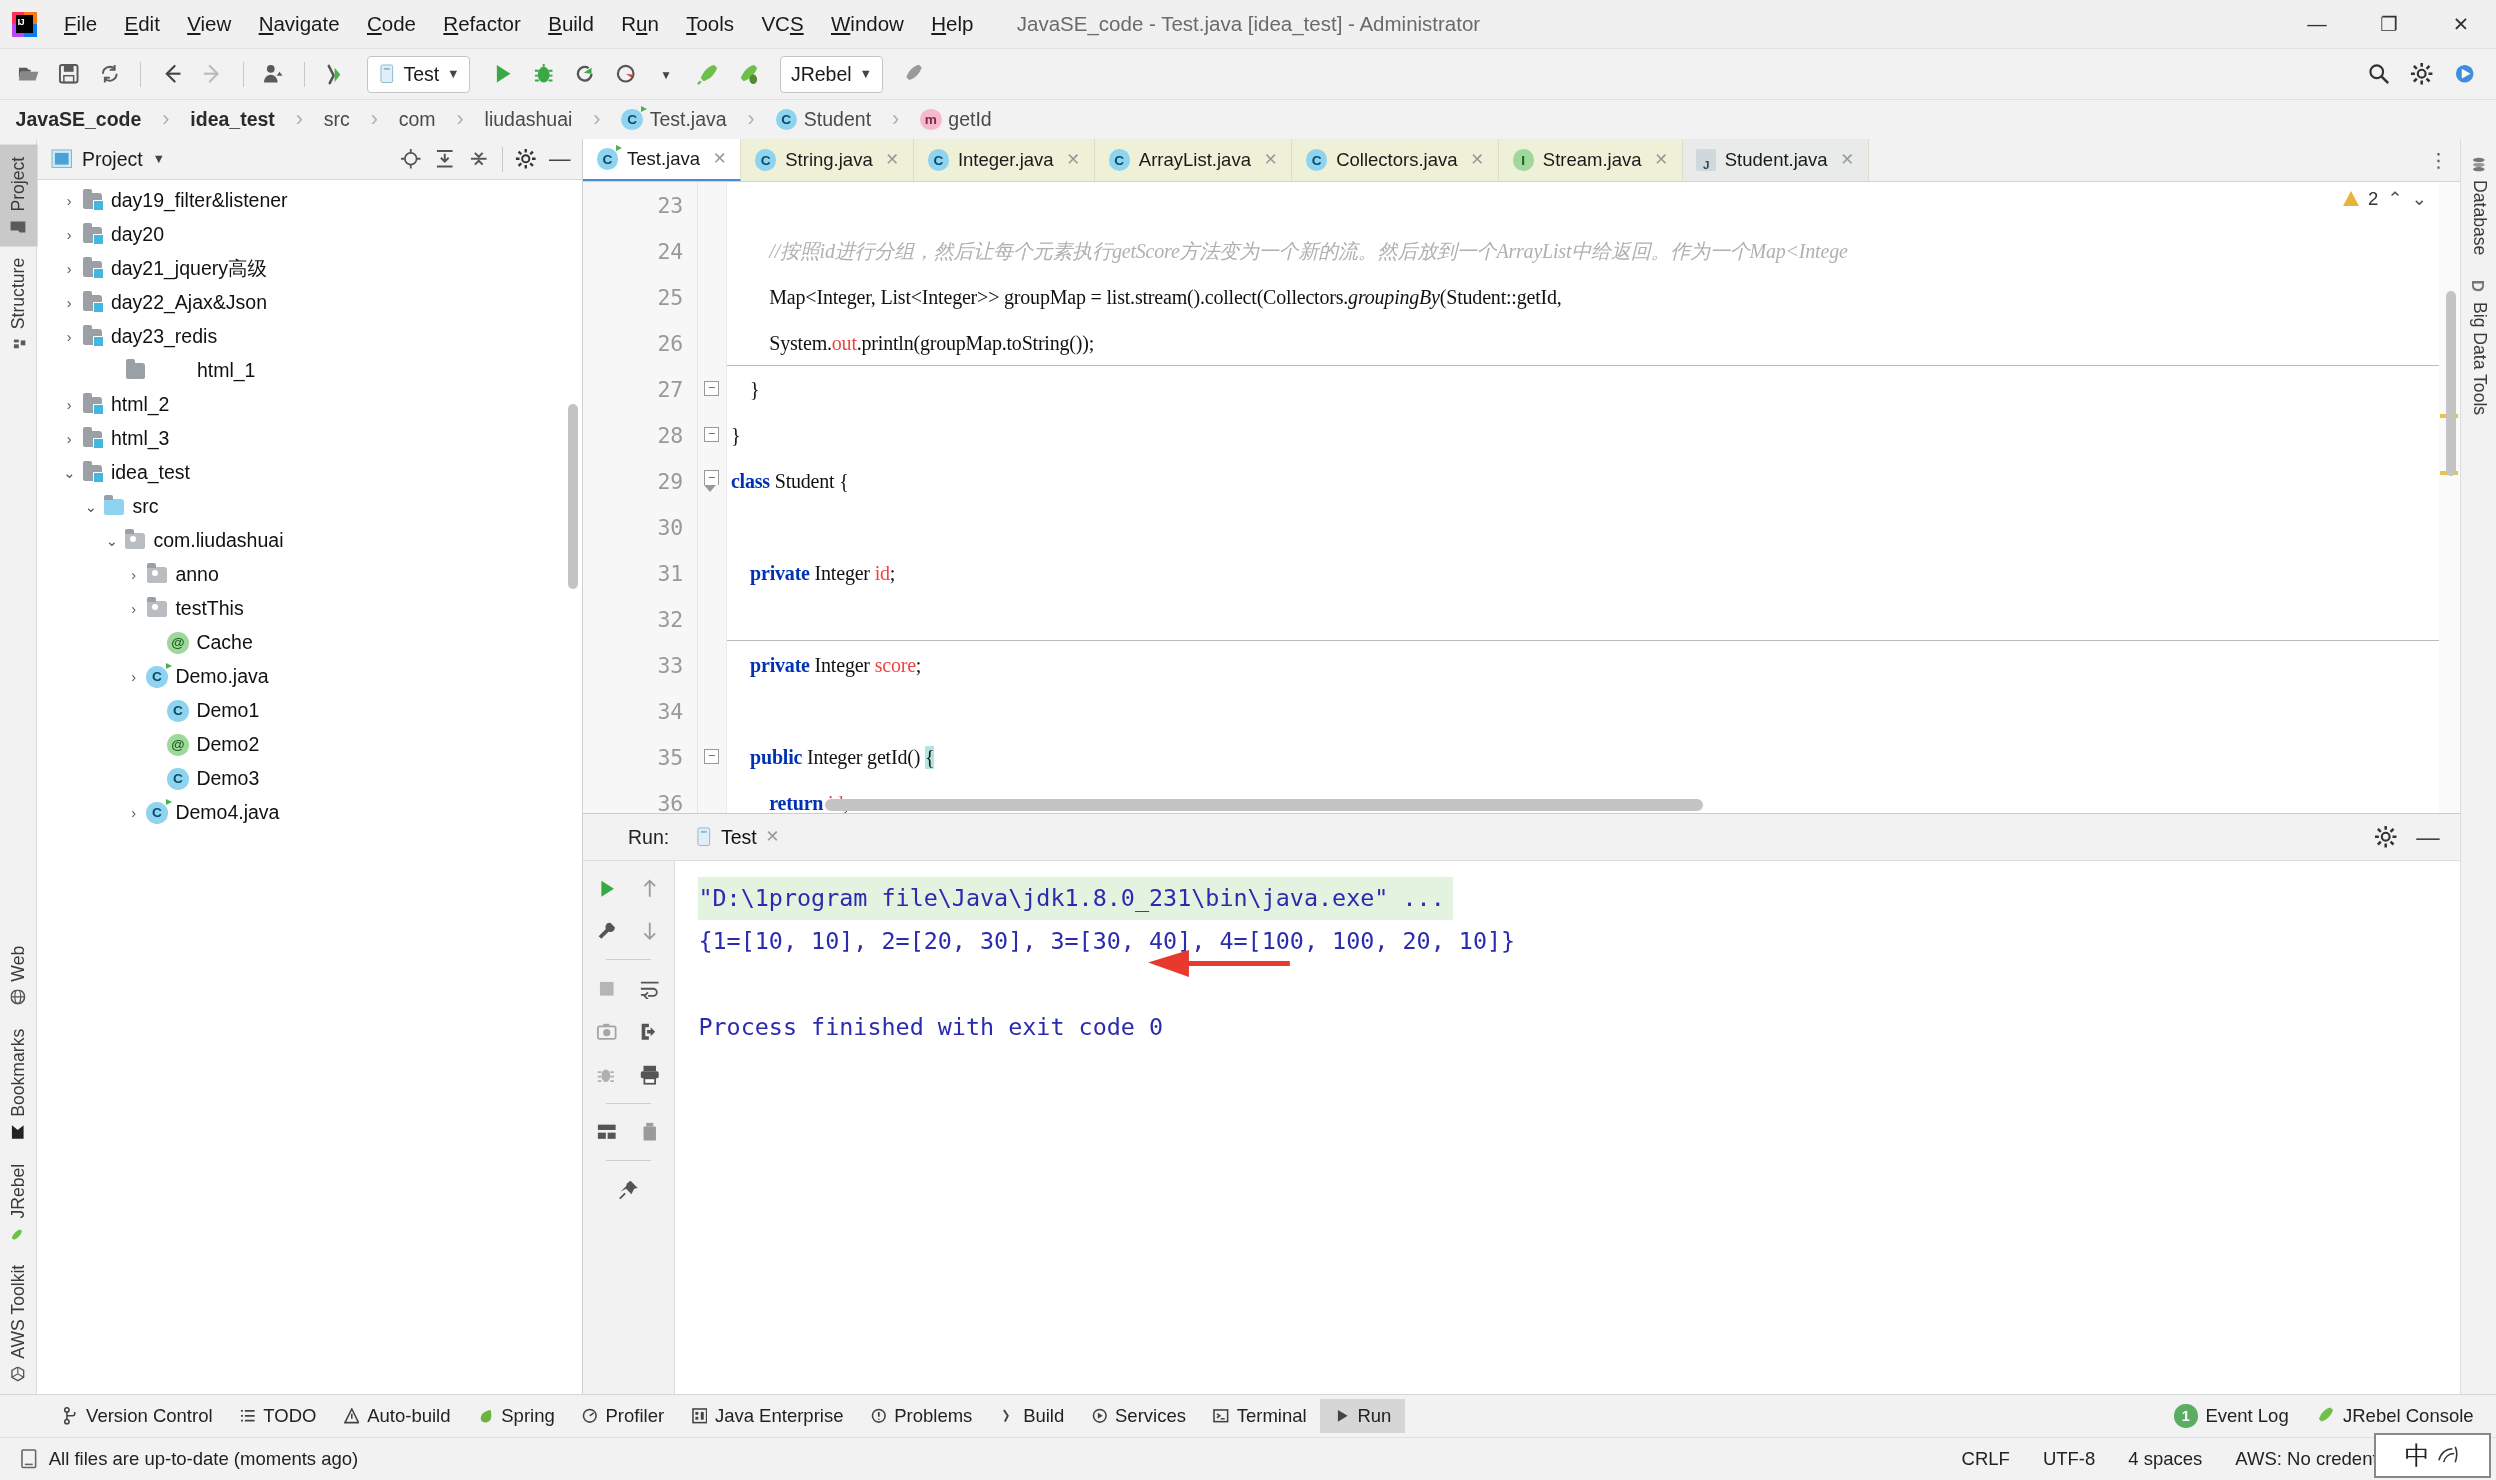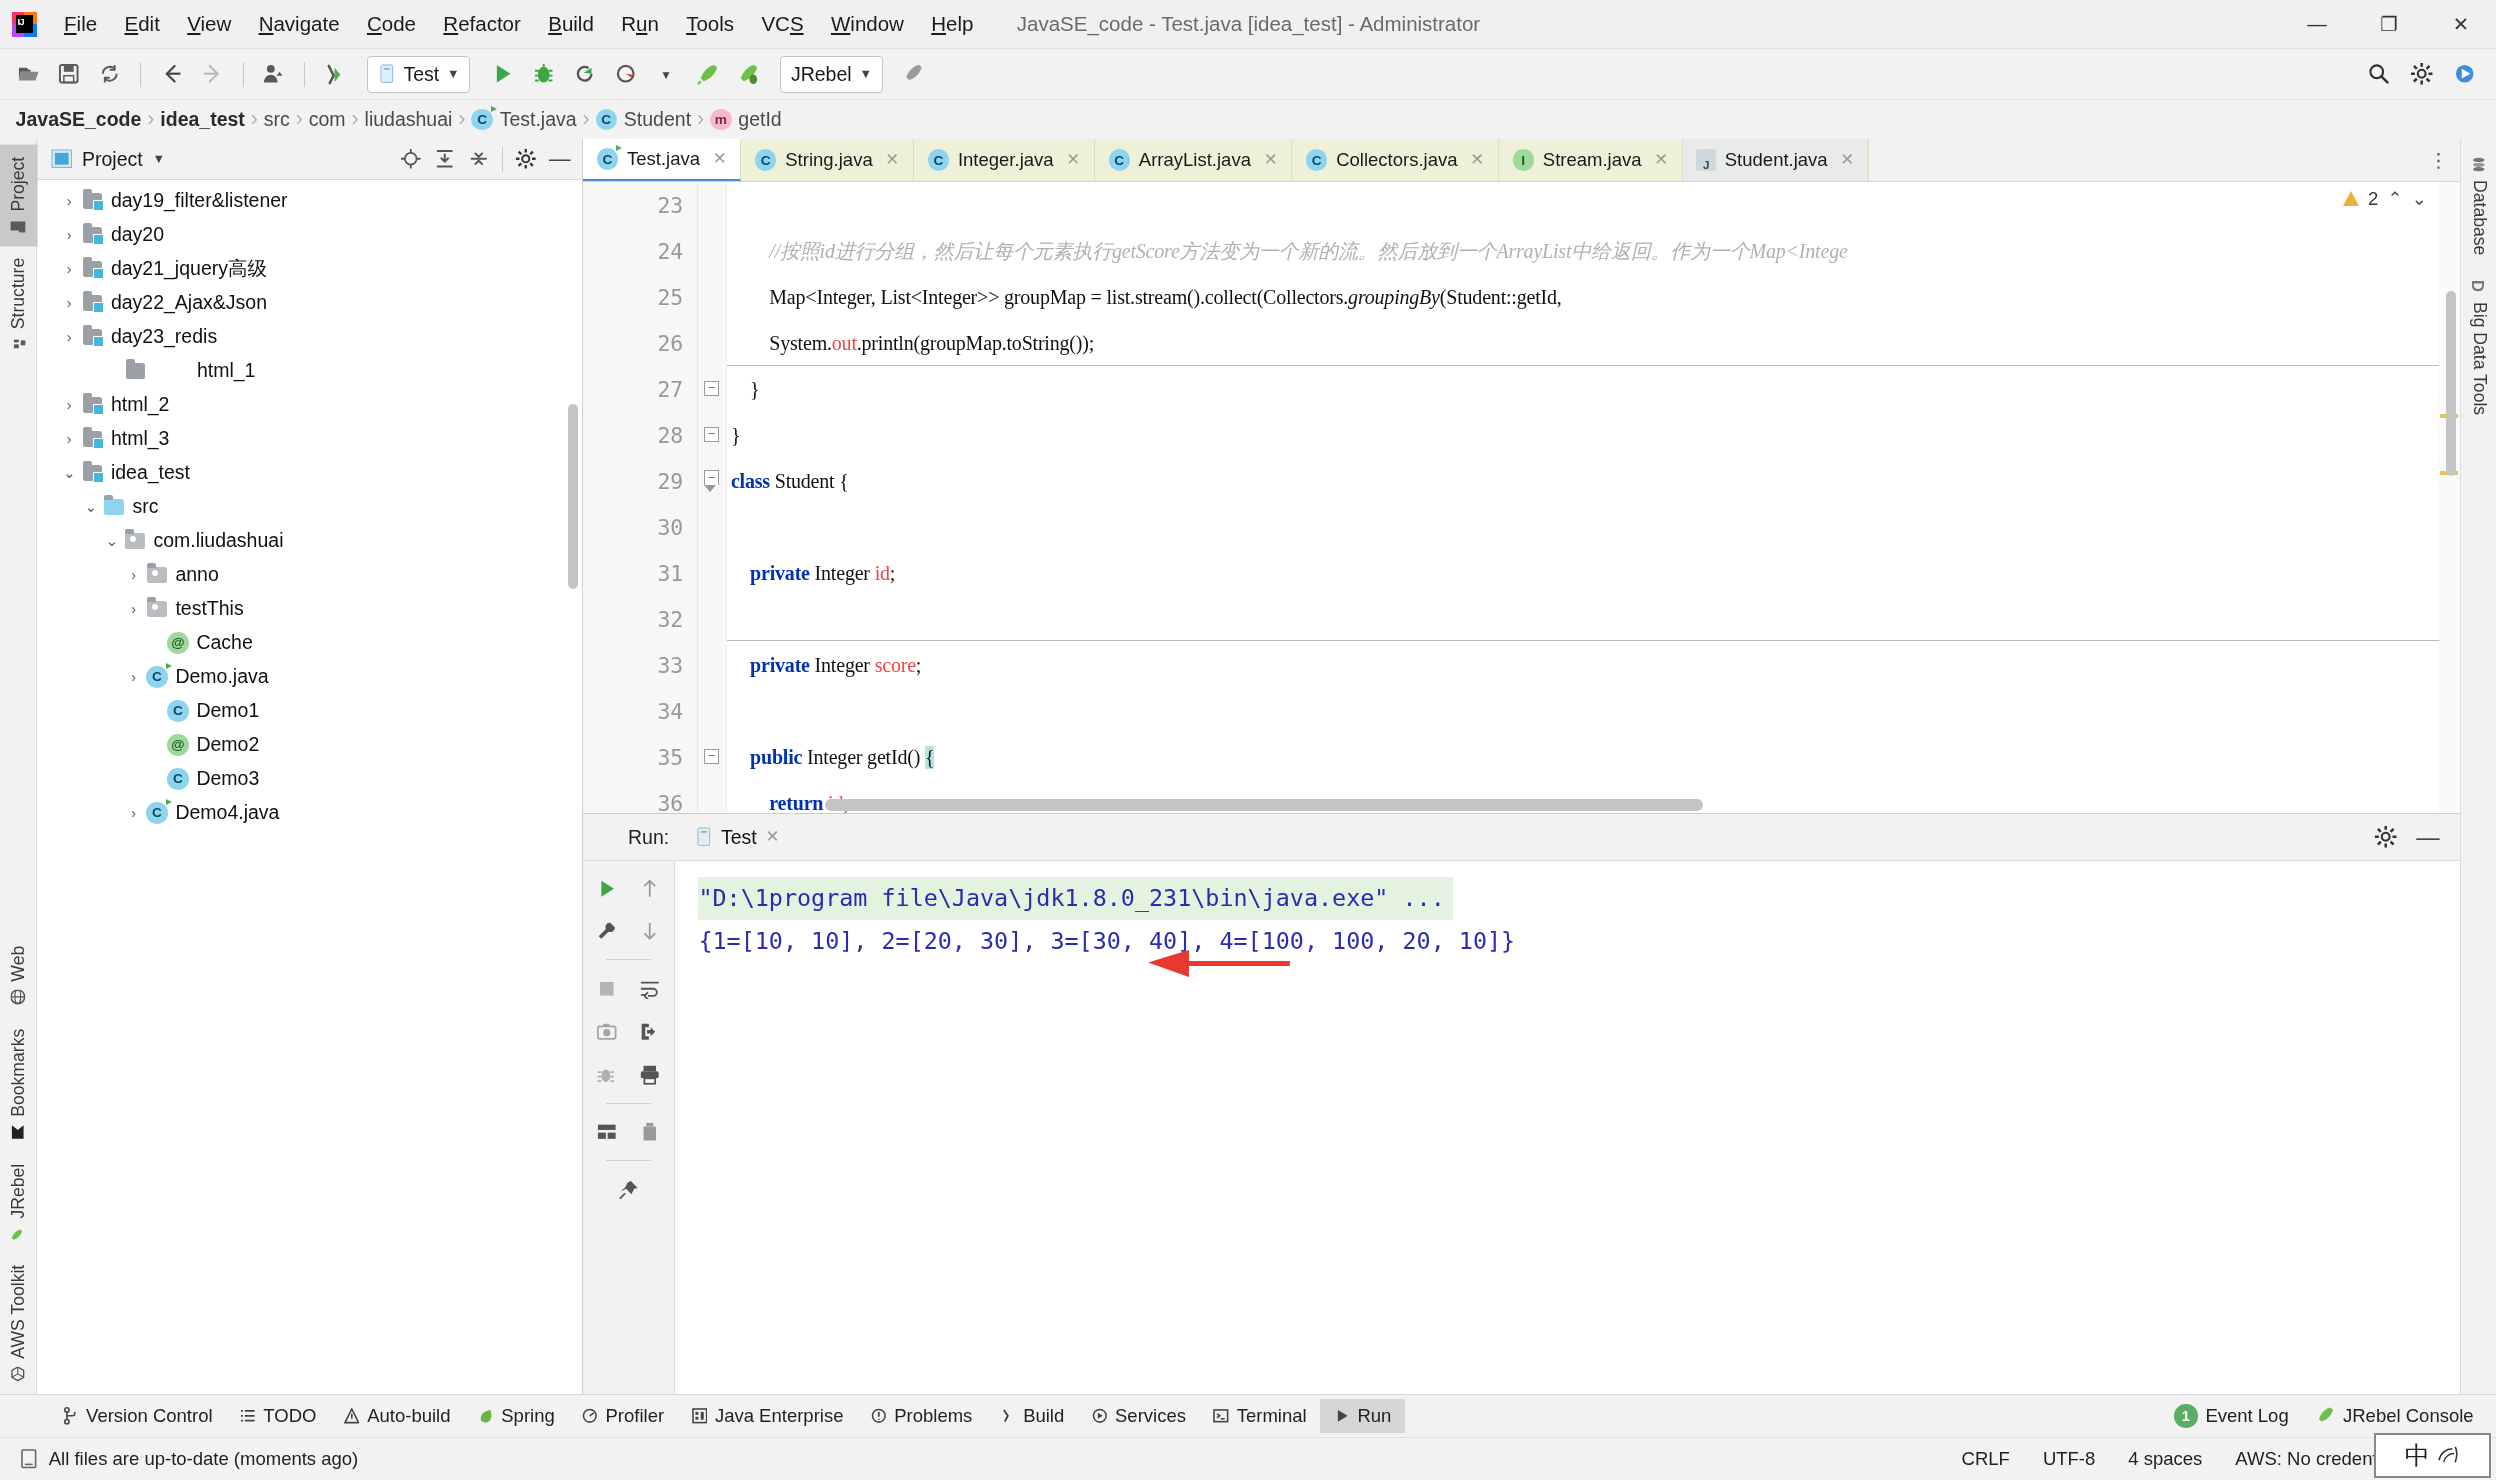--- a/index.html
+++ b/index.html
@@ -47,21 +47,21 @@
   .combo {
     display:flex; align-items:center; gap:7.8px; height:37px; padding: 0 9.8px;
     border:1px solid #c4c4c4; background:#fff; border-radius:3.9px; font-size:19.5px; color:#1a1a1a;
   }
   .combo .caret { font-size:12.7px; color:#444; }
   .tb-right { margin-left:auto; display:flex; align-items:center; gap:5.9px; padding-right:13.7px; }
 
   
   .breadcrumb {
     height: 39px; background:#f2f2f2; display:flex; align-items:center; padding-left:15.6px;
-    font-size: 19.5px; gap:0; flex:0 0 39px;
+    font-size: 19.5px; gap:15px; flex:0 0 39px;
   }
   .bc-item { color:#2a2a2a; display:flex; align-items:center; gap:6.8px;}
   .bc-item.bold { font-weight: bold; }
   .bc-item.dim { color:#4a4a4a; }
   .bc-sep { color:#b0b0b0; font-size:21.5px; margin: 0 5.9px; }
   .badge-c { width:21.5px;height:21.5px;border-radius:50%;background:#8ed3f0;color:#0b4a63;font-size:13.7px;display:flex;align-items:center;justify-content:center;font-weight:bold;position:relative;}
   .badge-c.run::after{content:"";position:absolute;right:-3.9px;top:-2.9px;border-left:6.8px solid #4caf50;border-top:3.9px solid transparent;border-bottom:3.9px solid transparent;}
   .badge-m { width:21.5px;height:21.5px;border-radius:50%;background:#f6b8cd;color:#7a2c47;font-size:13.7px;display:flex;align-items:center;justify-content:center;font-weight:bold;}
 
   
@@ -847,21 +847,21 @@
               <div class="rt-row">
                 <div class="rt">
                     <svg width="21.5" height="21.5" viewBox="0 0 24 24">
                       <path d="M14 2l8 8-4 1-3 6-6-6-6 3 6-6 1-3z" fill="#555"></path>
                       <path d="M8 16l-6 6" stroke="#555" stroke-width="2"></path>
                     </svg>
                   </div>
               </div>
             </div>
           </div>
-          <div class="console" id="console"><div class="conline hl">"D:\1program file\Java\jdk1.8.0_231\bin\java.exe" ...</div><div class="conline">{1=[10, 10], 2=[20, 30], 3=[30, 40], 4=[100, 100, 20, 10]}</div><div class="conline"> </div></div>
+          <div class="console" id="console"><div class="conline hl">"D:\1program file\Java\jdk1.8.0_231\bin\java.exe" ...</div><div class="conline">{1=[10, 10], 2=[20, 30], 3=[30, 40], 4=[100, 100, 20, 10]}</div><div class="conline"> </div><div class="conline">Process finished with exit code 0</div></div>
         </div>
       </div>
     </div>
 
     <div class="rightrail">
       <div class="rail-tab">
         <span class="rail-ico">
           <svg width="15.6" height="15.6" viewBox="0 0 16 16">
               <ellipse cx="8" cy="3" rx="6" ry="2.2" fill="#777"></ellipse>
               <ellipse cx="8" cy="8" rx="6" ry="2.2" fill="#999"></ellipse>

